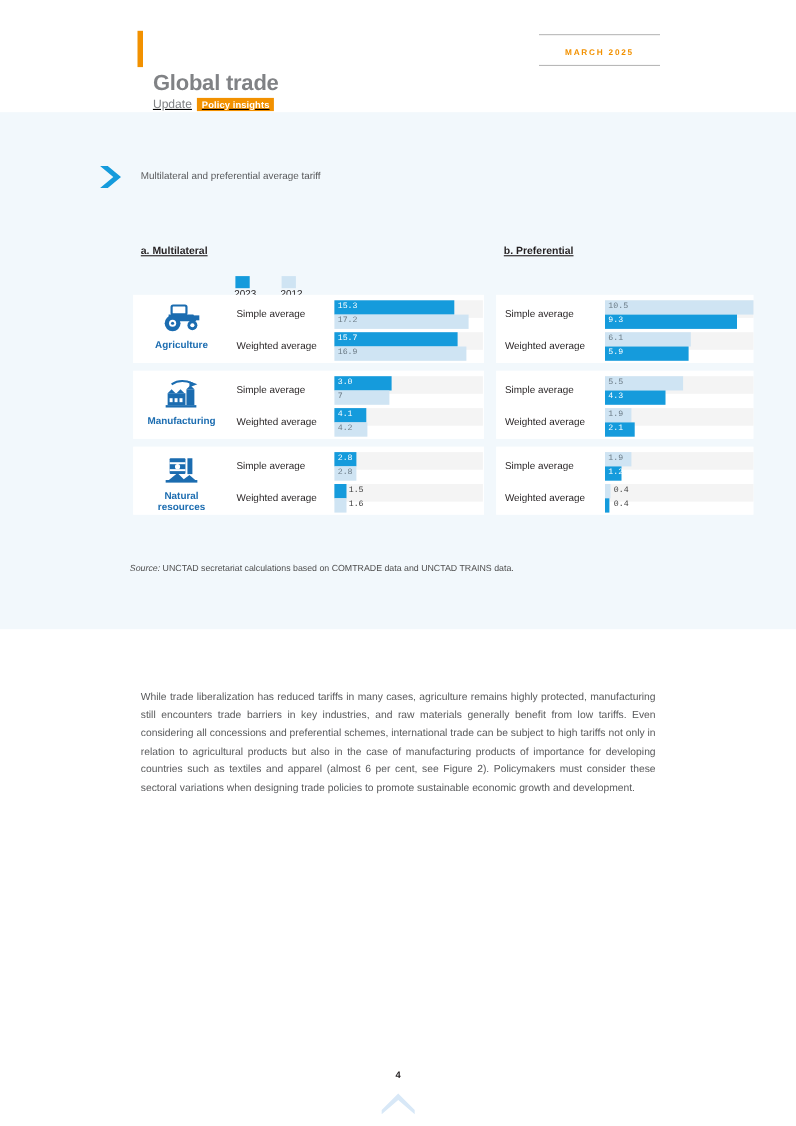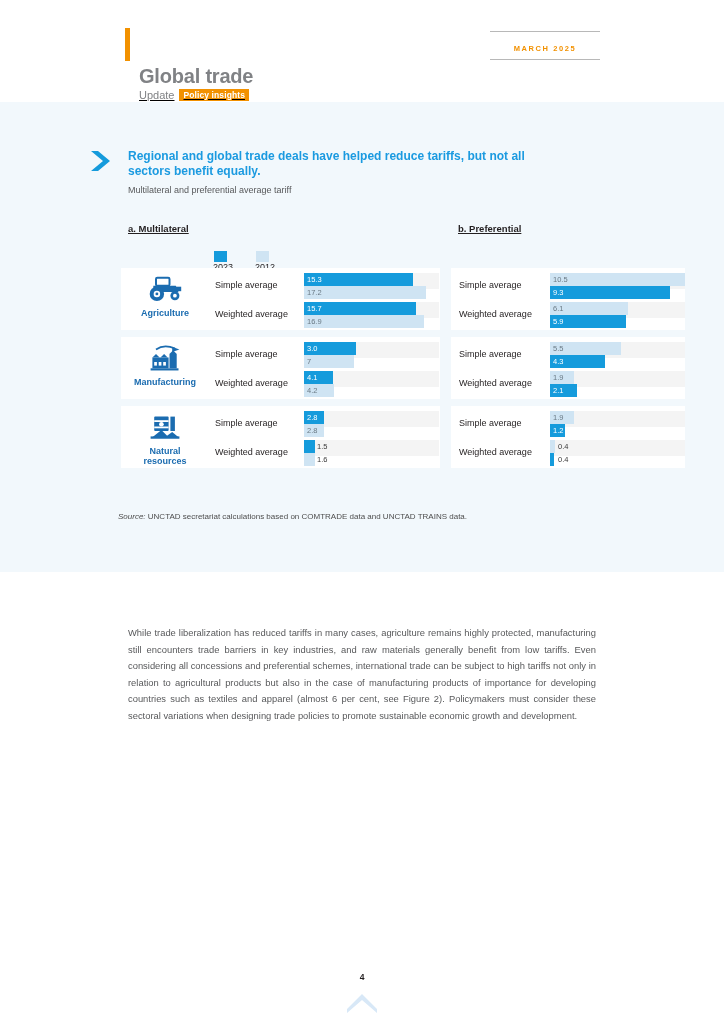--- a/index.html
+++ b/index.html
@@ -225,20 +225,21 @@
     white-space: nowrap;
   }
   .left-panel .measure-label { left: 215px; top: 7px; }
   .right-panel .measure-label { left: 459px; top: 7px; }
 
   .bar-track {
     position: absolute;
     width: 135px;
     height: 16px;
     background: #f4f4f4;
+    font-family: Liberation Mono, monospace;
   }
   .left-panel .bar-track { left: 304px; }
   .right-panel .bar-track { left: 550px; }
 
   .bar {
     position: absolute;
     height: 13px;
     left: 0;
   }
   .bar.top { top: 0; }
@@ -319,21 +320,20 @@
 
 <div class="figure-band"></div>
 
 <div class="fig-arrow">
   <svg viewBox="0 0 26 26" width="26" height="26" aria-hidden="true">
     <polygon points="3,3 15,13 3,23 10,23 22,13 10,3" fill="#159bdc"></polygon>
   </svg>
 </div>
 
 <div class="fig-head">
-  <div class="fig-title">Regional and global trade deals have helped reduce tariffs, but not all sectors benefit equally.</div>
   <div class="fig-subtitle">Multilateral and preferential average tariff</div>
 </div>
 
 <div class="panel-label" id="panel-a-label">a. Multilateral</div>
 <div class="panel-label" id="panel-b-label">b. Preferential</div>
 
 <div class="legend">
   <div class="legend-item">
     <span class="legend-swatch bar-2023"></span>
     <span class="legend-label">2023</span>

